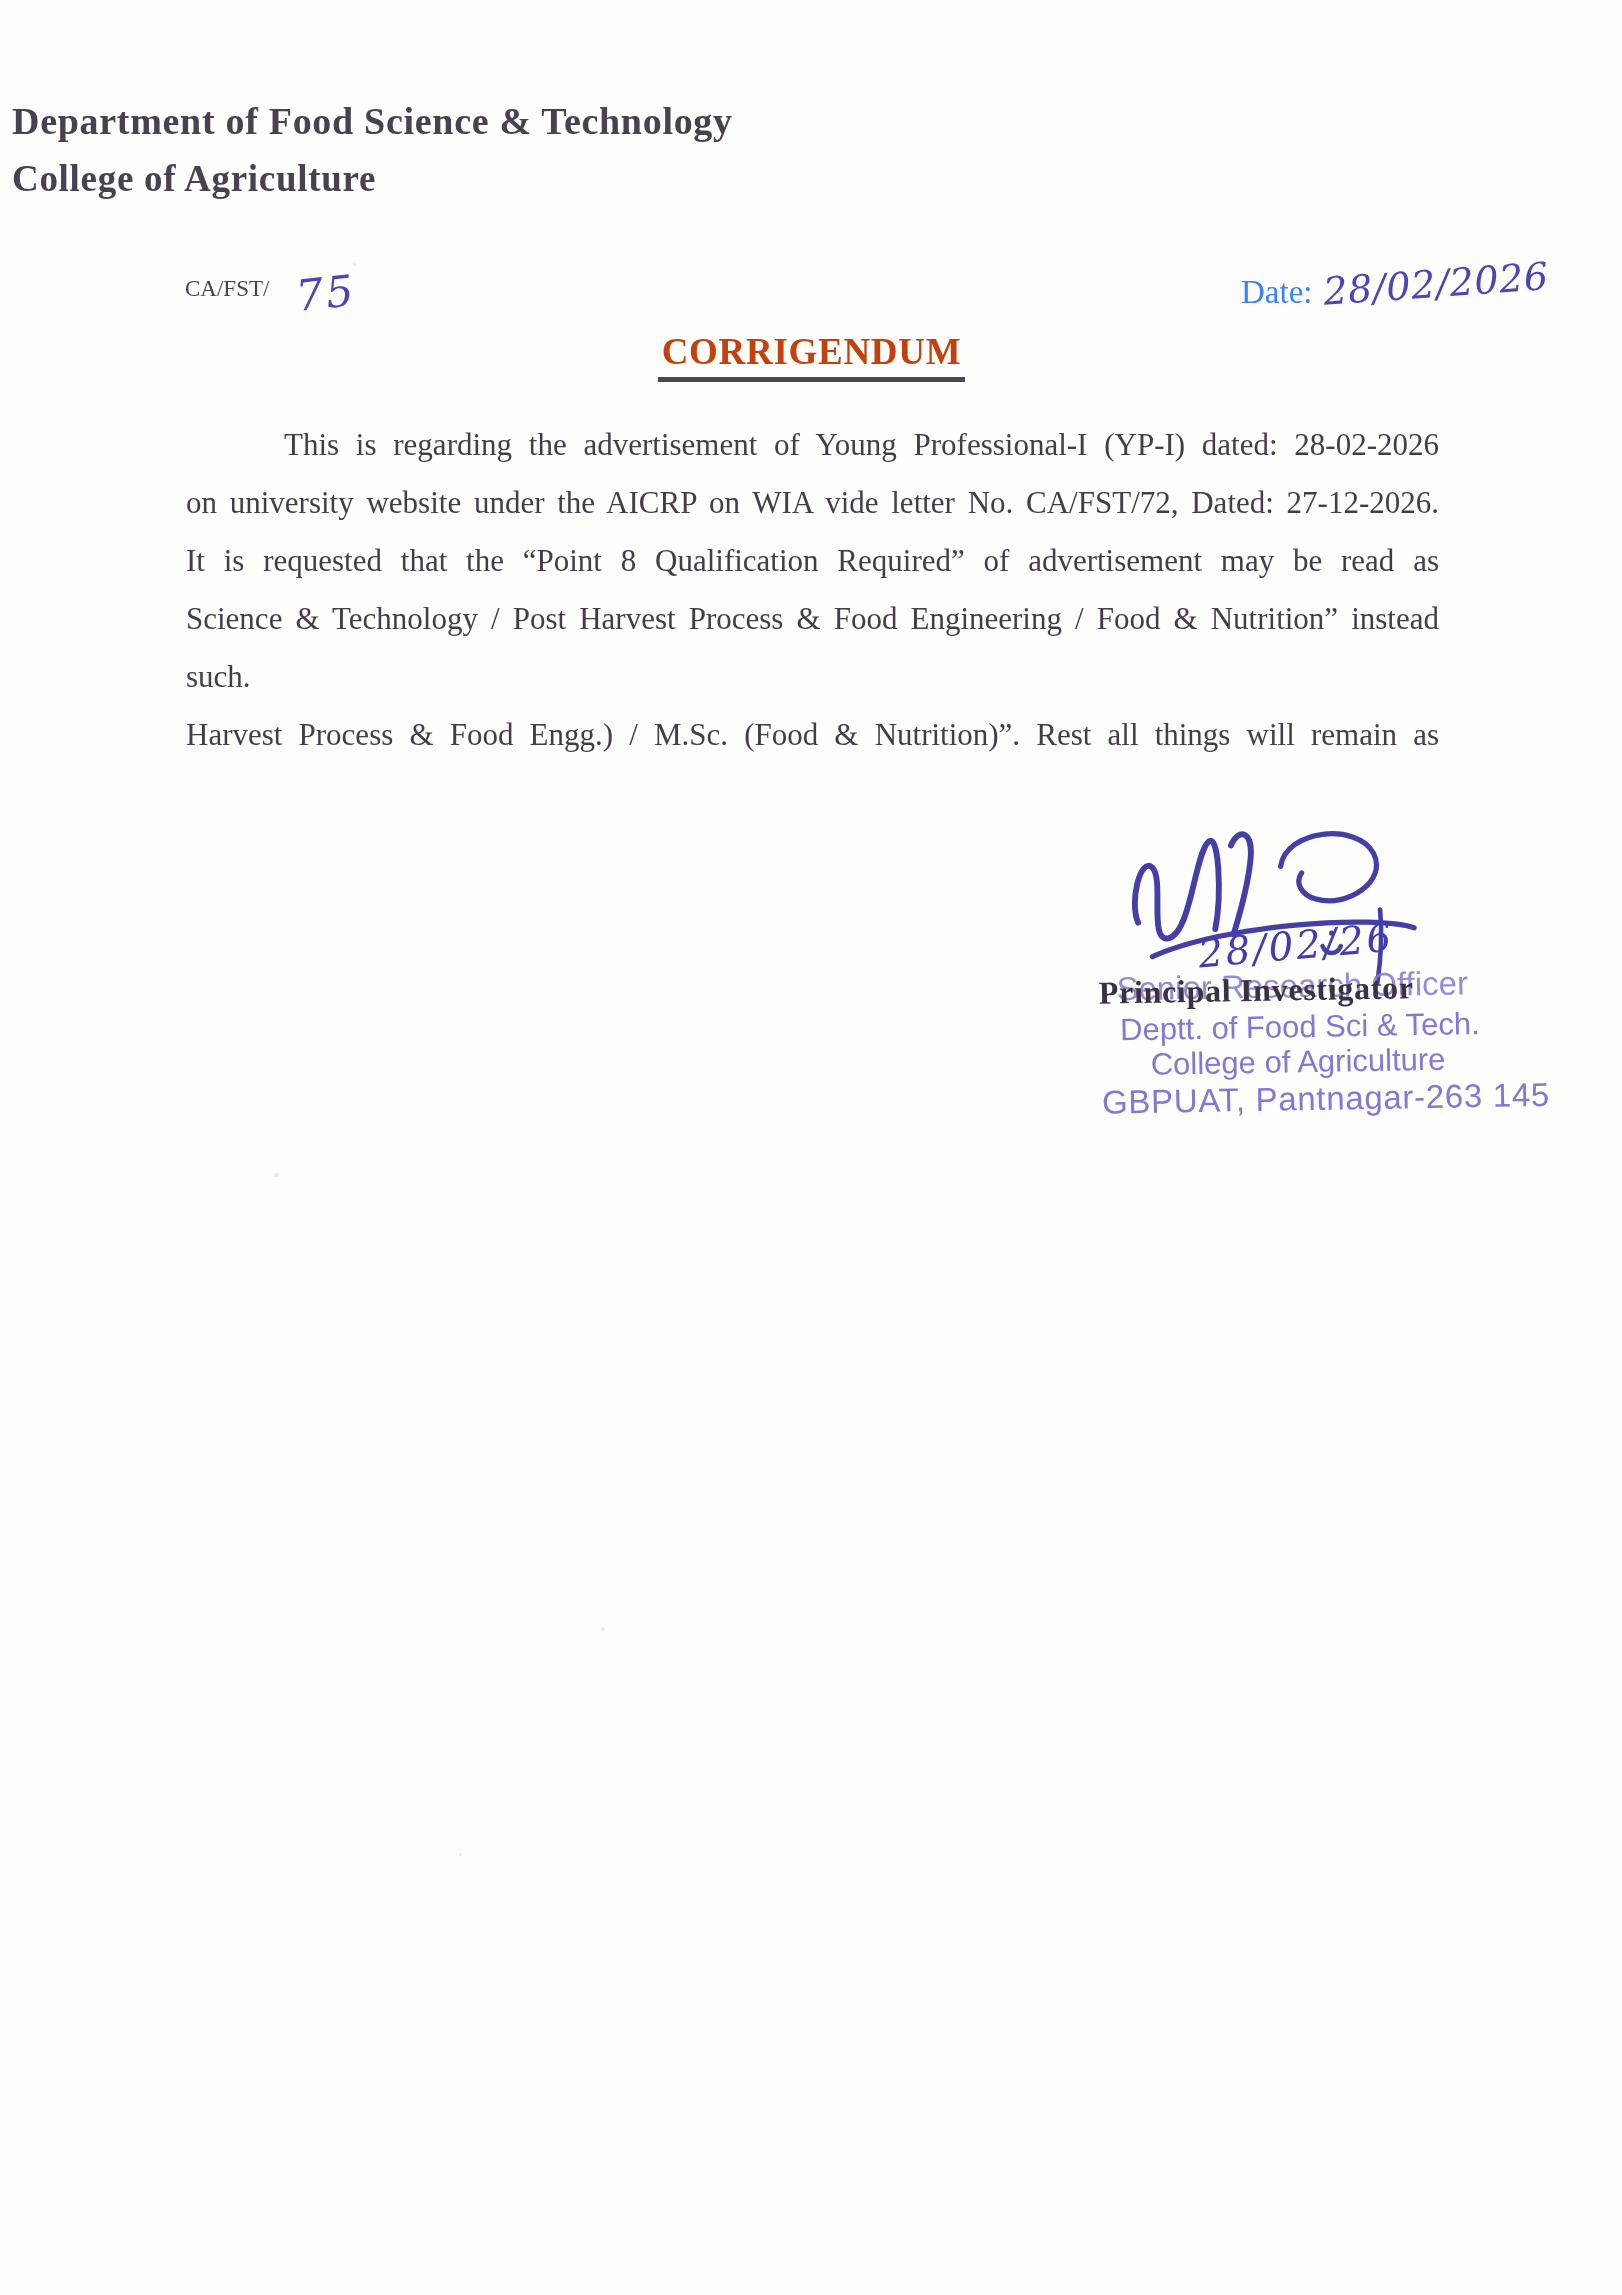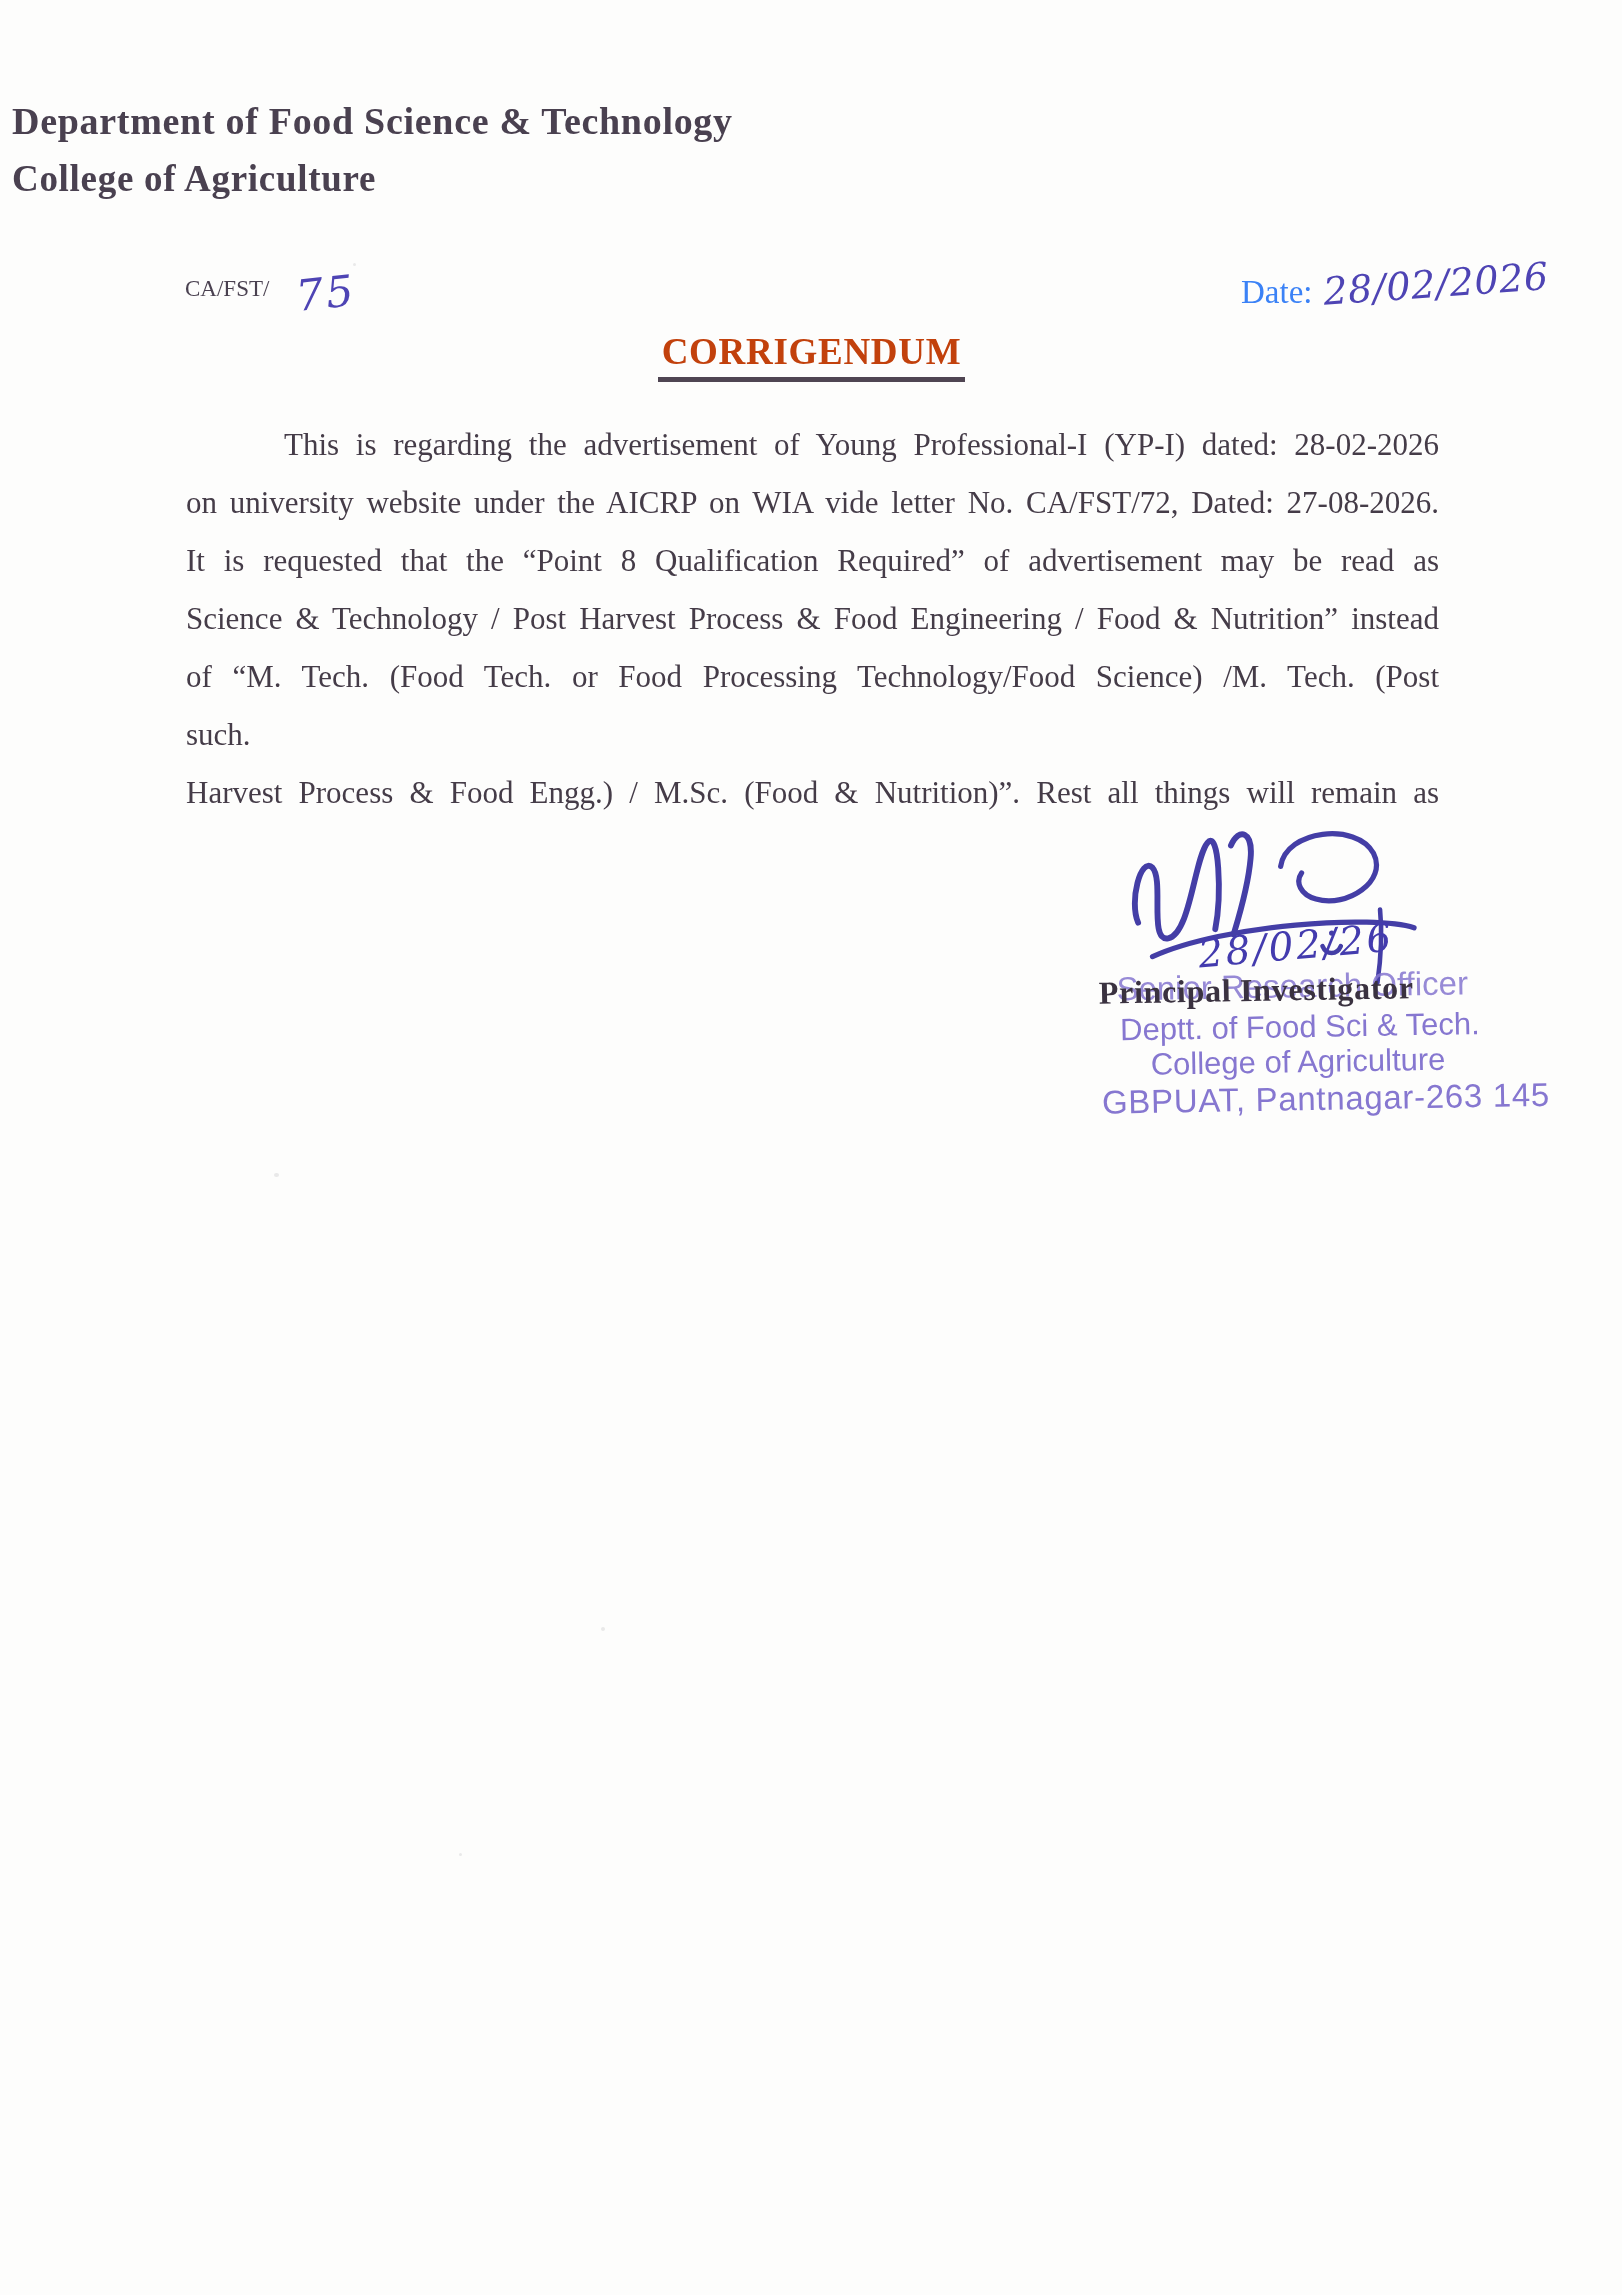--- a/index.html
+++ b/index.html
@@ -78,24 +78,23 @@
     <span class="datelbl">Date:</span>
     <span class="hand date-hand">28/02/2026</span>
   </div>
 
   <div class="title-wrap">
     <span class="title">CORRIGENDUM</span>
   </div>
 
   <div class="body-block">
     <div class="bline first">This is regarding the advertisement of Young Professional-I (YP-I) dated: 28-02-2026</div>
-    <div class="bline">on university website under the AICRP on WIA vide letter No. CA/FST/72, Dated: 27-08-2026.</div>
+    <div class="bline">on university website under the AICRP on WIA vide letter No. CA/FST/72, Dated: 27-12-2026.</div>
     <div class="bline">It is requested that the “Point 8 Qualification Required” of advertisement may be read as</div>
     <div class="bline">Science &amp; Technology / Post Harvest Process &amp; Food Engineering / Food &amp; Nutrition” instead</div>
-    <div class="bline">of “M. Tech. (Food Tech. or Food Processing Technology/Food Science) /M. Tech. (Post</div>
     <div class="bline last">such.</div>
     <div class="bline">Harvest Process &amp; Food Engg.) / M.Sc. (Food &amp; Nutrition)”. Rest all things will remain as</div>
   </div>
 
   <div class="sigblock">
 
     <svg class="sig-svg" width="308" height="170" viewBox="0 0 470 260">
       <g fill="none" stroke="#3b34a2" stroke-linecap="round" stroke-linejoin="round" opacity="0.95">
         <path stroke-width="9" d="M18 160 C4 128 22 58 40 76 C58 95 34 190 64 184 C98 177 104 62 124 38 C142 16 146 118 136 170"></path>
         <path stroke-width="9" d="M160 42 C172 14 194 20 190 62 C186 108 170 158 164 178"></path>

